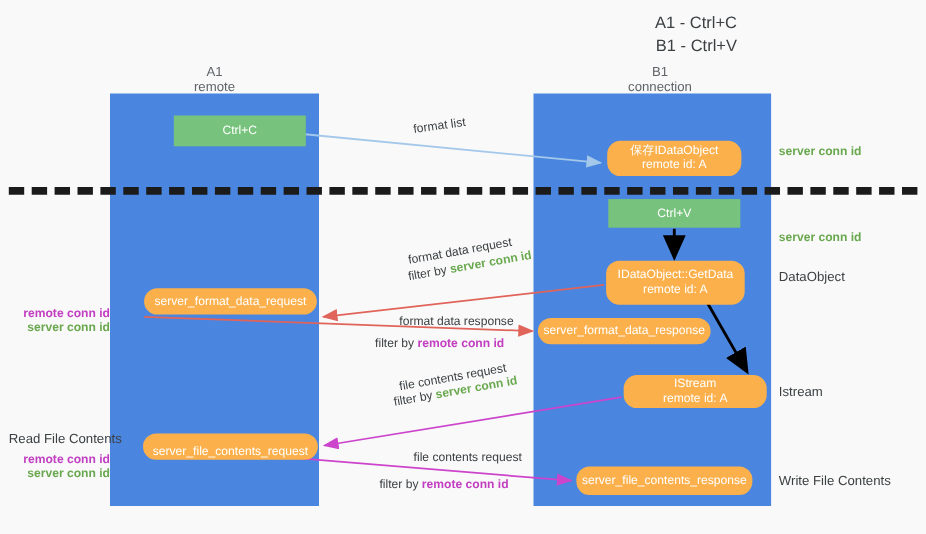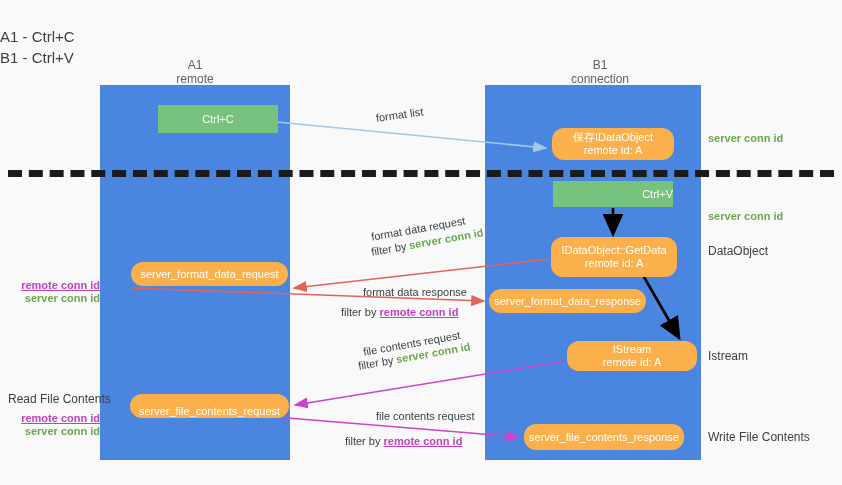--- a/index.html
+++ b/index.html
@@ -9,21 +9,21 @@
     font-family:"Liberation Sans",sans-serif;
     color:#3c4043;
     overflow:hidden;
     position:relative;
   }
   #stage{position:absolute;left:0;top:0;width:842px;height:485px;}
   .abs{position:absolute;}
 
   
   #title{
-    left:0;top:26px;width:670px;text-align:left;
+    left:0;top:10px;width:670px;text-align:right;
     font-size:15px;line-height:21px;color:#3c4043;
   }
 
   
   .col-head{
     text-align:center;font-size:12px;line-height:14px;color:#5f6368;
   }
   #head-a1{left:110px;top:58px;width:170px;}
   #head-b1{left:510px;top:58px;width:180px;}
 
@@ -44,32 +44,32 @@
     display:flex;flex-direction:column;
     align-items:center;justify-content:center;
     text-align:center;color:#ffffff;
     font-size:11px;line-height:13px;
   }
   .node.green{background:#77c27c;}
   .node.orange{background:#fbb04c;border-radius:12px;}
 
   #n-ctrlc{left:135px;top:105px;width:120px;height:28px;margin-left:23px;}
   #n-idataobject{left:552px;top:128px;width:122px;height:32px;}
-  #n-ctrlv{left:553px;top:181px;width:120px;height:26px;align-items:flex-end;}
+  #n-ctrlv{left:553px;top:181px;width:120px;height:26px;}
   #n-getdata{left:551px;top:237px;width:126px;height:40px;}
   #n-fmtreq{left:131px;top:262px;width:157px;height:24px;}
   #n-fmtresp{left:489px;top:289px;width:157px;height:24px;}
   #n-istream{left:567px;top:341px;width:130px;height:30px;}
   #n-filereq{left:130px;top:394px;width:159px;height:24px;justify-content:flex-end;}
   #n-fileresp{left:524px;top:424px;width:160px;height:26px;}
 
   
   .side{font-size:11px;line-height:13px;}
   .green-txt{color:#6aa84f;font-weight:bold;}
-  .magenta-txt{color:#c23fc2;font-weight:bold;text-decoration:underline;}
+  .magenta-txt{color:#c23fc2;font-weight:bold;}
   .plain{color:#3c4043;}
 
   #sa-serverconn1{left:708px;top:132px;}
   #sa-serverconn2{left:708px;top:210px;}
   #sa-dataobject{left:708px;top:245px;font-size:12px;}
   #sa-istream{left:708px;top:350px;font-size:12px;}
   #sa-writefile{left:708px;top:431px;font-size:12px;}
 
   #la-conn1{left:8px;top:279px;text-align:right;width:92px;}
   #la-readfile{left:8px;top:393px;font-size:12px;}

